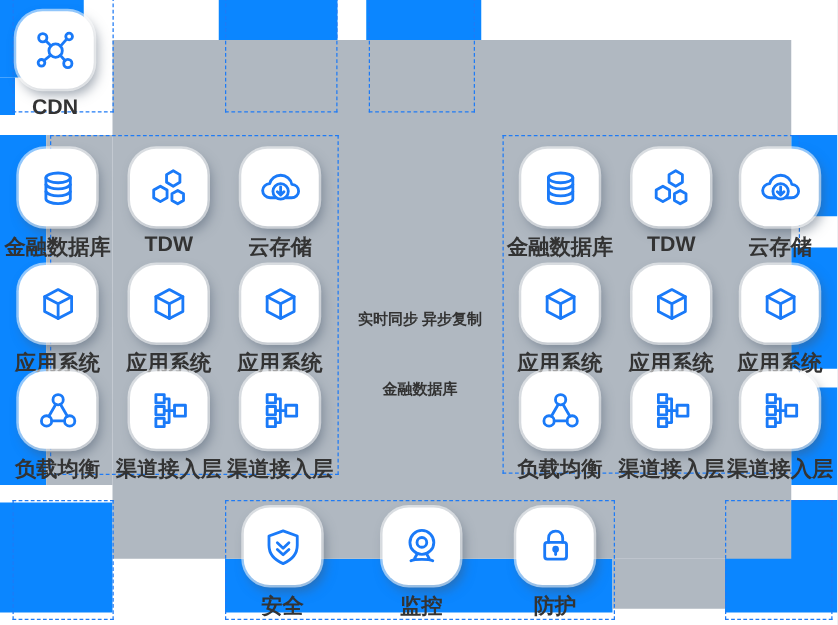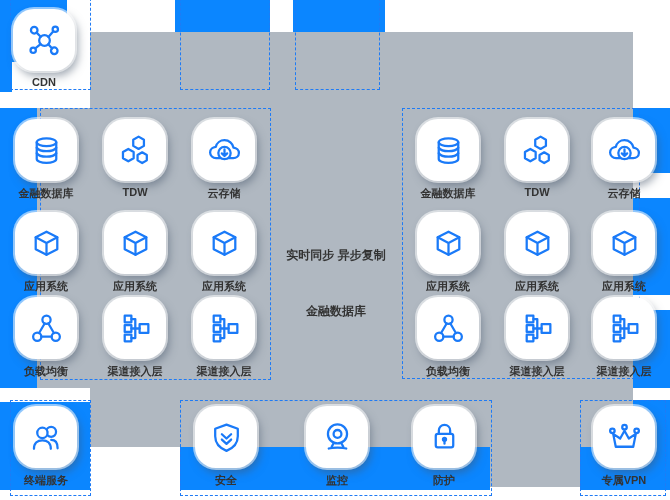--- a/index.html
+++ b/index.html
@@ -16,21 +16,21 @@
   .sq{width:62px;height:62px;background:#fff;border-radius:21px;
       box-shadow:0 0 0 2px rgba(255,255,255,.55), 3px 5px 9px rgba(70,85,105,.5);
       display:flex;align-items:center;justify-content:center;}
   .sq svg{width:37px;height:37px;}
   .sq svg path,.sq svg circle,.sq svg rect,.sq svg ellipse{
       fill:none;stroke:var(--glyph);stroke-width:2.2;
       stroke-linecap:round;stroke-linejoin:round;}
   .sq svg .wf{fill:#ffffff;}
   .sq svg .f{fill:var(--glyph);}
   .lbl{position:absolute;top:67px;left:50%;transform:translateX(-50%);
-       white-space:nowrap;font-size:11px;font-weight:bold;color:var(--label);}
+       white-space:nowrap;font-size:17px;font-weight:bold;color:var(--label);}
   .ctext{position:absolute;font-size:12px;font-weight:bold;color:var(--label);
          text-align:center;white-space:nowrap;transform:translateX(-50%);}
 </style>
 </head>
 <body>
 
 <div class="stage">
 
   <div class="b" style="left:0;top:4;width:67px;height:62px"></div>
   <div class="b" style="left:0;top:62px;width:12px;height:30px"></div>
@@ -273,31 +273,20 @@
         <rect x="7.5" y="5.5" width="6.5" height="6.5"></rect>
           <rect x="7.5" y="14.8" width="6.5" height="6.5"></rect>
         <rect x="7.5" y="24" width="6.5" height="6.5"></rect>
           <rect x="22" y="13.8" width="8.5" height="8.5"></rect>
         <path d="M14 8.8 H17.8 V27.3 H14 M14 18 H22"></path>
       </svg>
     </div>
     <div class="lbl">渠道接入层</div>
   </div>
 
-  <div class="node" style="left:15px;top:406px">
-    <div class="sq">
-      <svg viewBox="0 0 36 36">
-        <circle cx="22.5" cy="12.5" r="4.8"></circle>
-        <path d="M28.8 28.5 C28.8 23.2 26.2 20.4 22.6 20.4"></path>
-        <circle class="wf" cx="14" cy="13.5" r="5"></circle>
-        <path class="wf" d="M5.8 29 C5.8 23.4 9.3 20.7 14 20.7 C18.7 20.7 22.2 23.4 22.2 29"></path>
-      </svg>
-    </div>
-    <div class="lbl">终端服务</div>
-  </div>
 
   <div class="node" style="left:195px;top:406px">
     <div class="sq">
       <svg viewBox="0 0 36 36">
         <path d="M18 5.5 L29 9.5 V16.8 C29 23.6 24.4 28.4 18 31 C11.6 28.4 7 23.6 7 16.8 V9.5 Z"></path>
         <path d="M13.5 14.8 L18 19 L22.5 14.8 M13.5 20 L18 24.2 L22.5 20"></path>
       </svg>
     </div>
     <div class="lbl">安全</div>
   </div>
@@ -318,25 +307,14 @@
       <svg viewBox="0 0 36 36">
         <path d="M12.5 14.5 V11.3 C12.5 7.9 14.9 5.8 18 5.8 C21.1 5.8 23.5 7.9 23.5 11.3 V14.5"></path>
         <rect x="9.5" y="14.5" width="17" height="13" rx="2"></rect>
         <circle class="f" cx="18" cy="19.8" r="1.5"></circle>
         <path d="M18 21 V24"></path>
       </svg>
     </div>
     <div class="lbl">防护</div>
   </div>
 
-  <div class="node" style="left:593px;top:406px">
-    <div class="sq">
-      <svg viewBox="0 0 36 36">
-        <path d="M9.5 27 L7 14.5 L13.8 19 L18 11.5 L22.2 19 L29 14.5 L26.5 27 Z"></path>
-        <circle class="wf" cx="6.2" cy="11.5" r="2.2"></circle>
-        <circle class="wf" cx="18" cy="8" r="2.2"></circle>
-        <circle class="wf" cx="29.8" cy="11.5" r="2.2"></circle>
-      </svg>
-    </div>
-    <div class="lbl">专属VPN</div>
-  </div>
 
 </div>
 
 </body></html>

